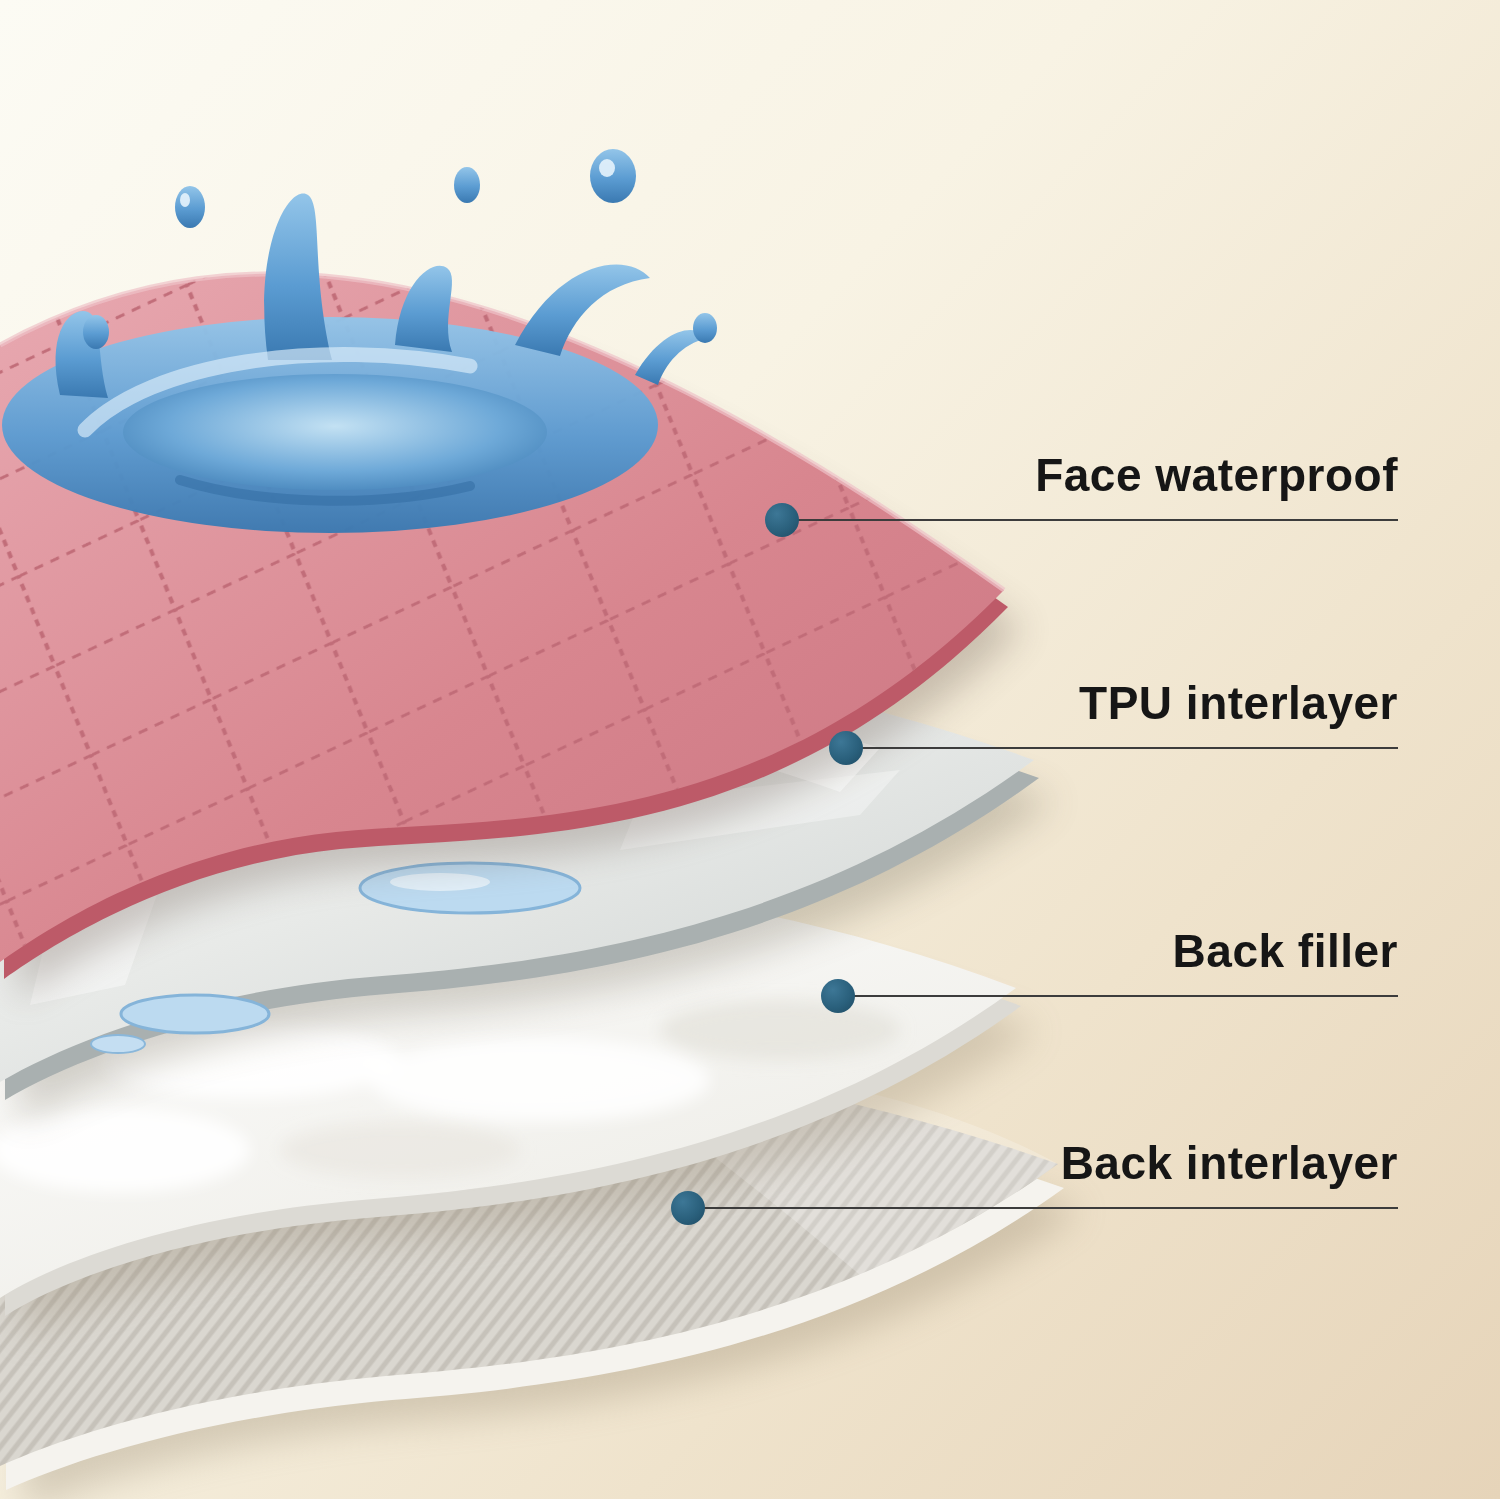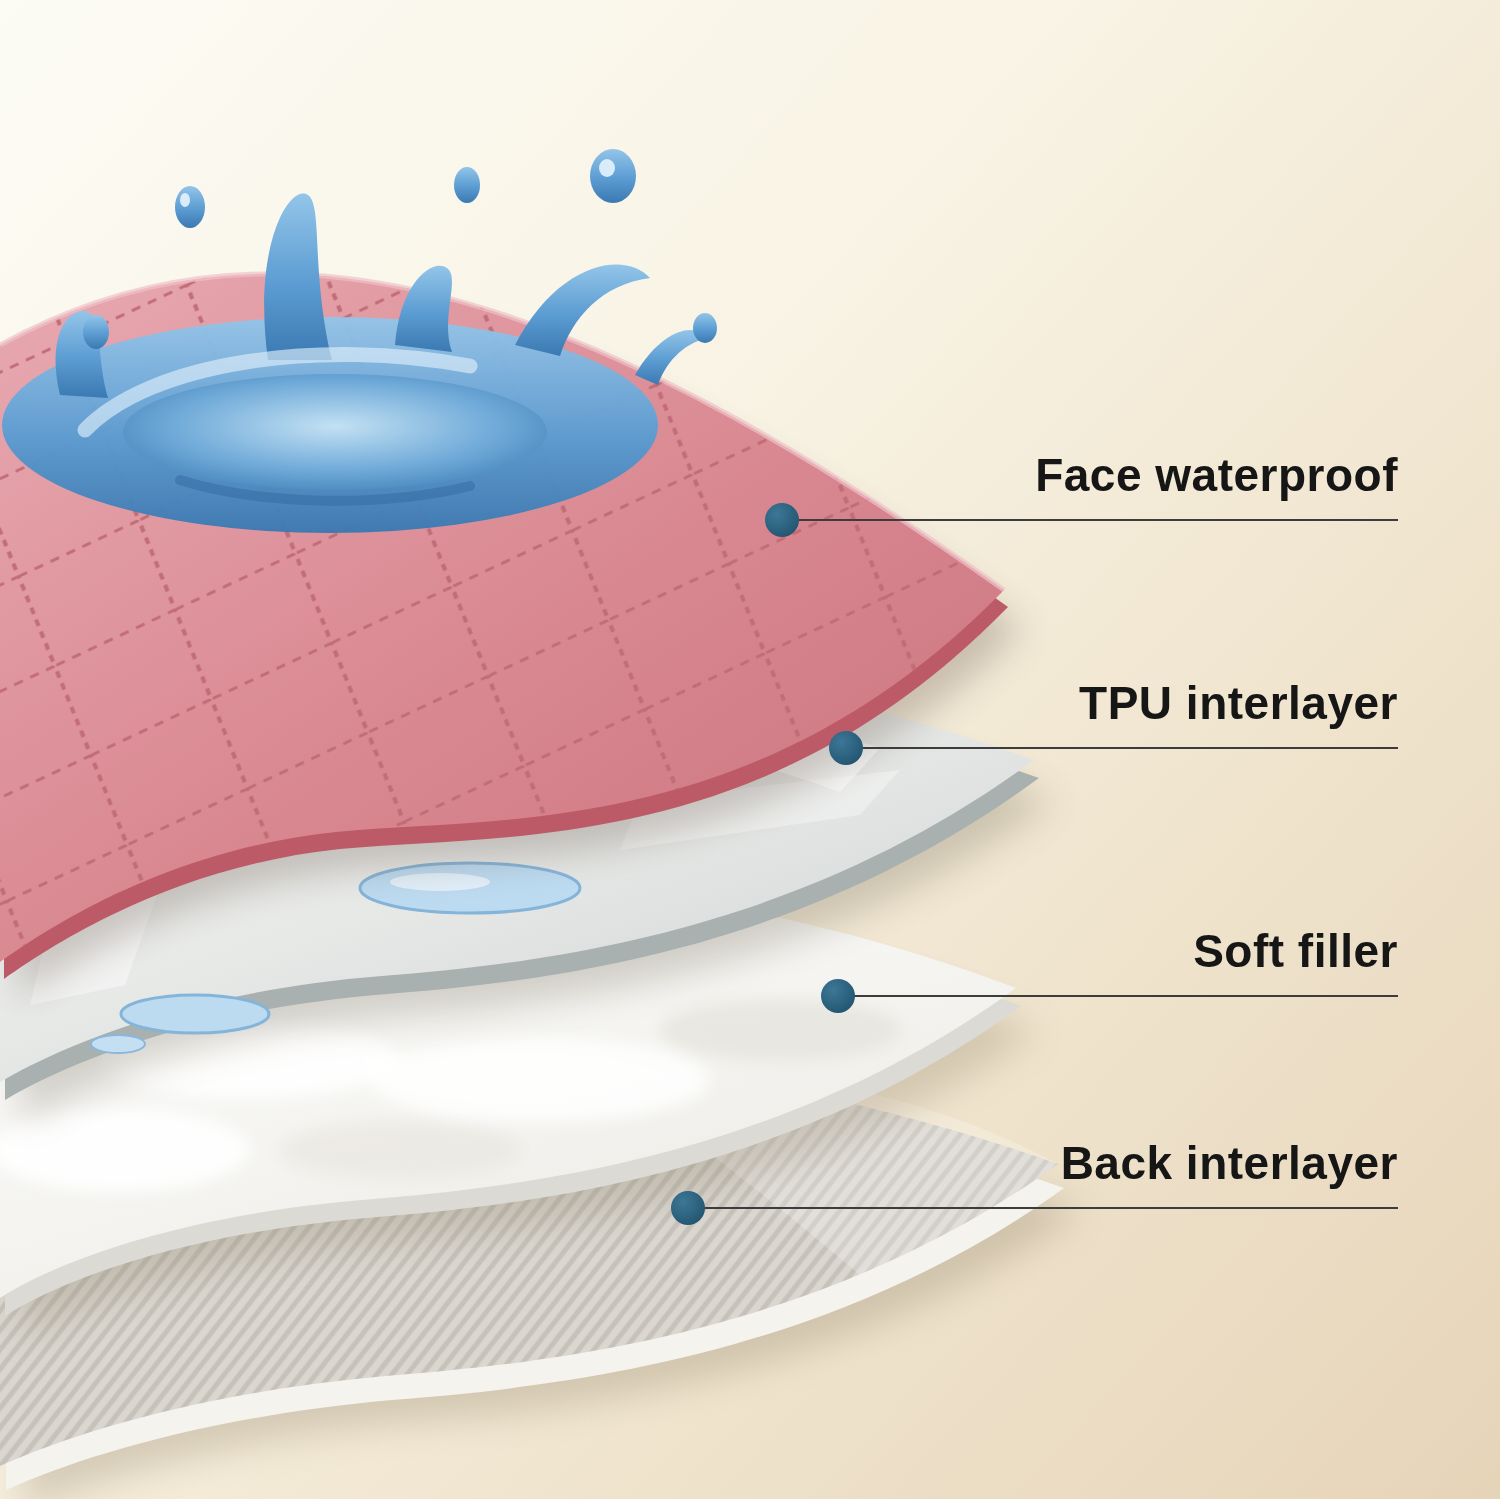--- a/index.html
+++ b/index.html
@@ -153,21 +153,21 @@
 
   <div class="callout" style="left:846px; top:748px; width:552px;">
     <span class="line"></span>
     <span class="dot"></span>
     <span class="label">TPU interlayer</span>
   </div>
 
   <div class="callout" style="left:838px; top:996px; width:560px;">
     <span class="line"></span>
     <span class="dot"></span>
-    <span class="label">Soft filler</span>
+    <span class="label">Back filler</span>
   </div>
 
   <div class="callout" style="left:688px; top:1208px; width:710px;">
     <span class="line"></span>
     <span class="dot"></span>
     <span class="label">Back interlayer</span>
   </div>
 
 </div>
 

